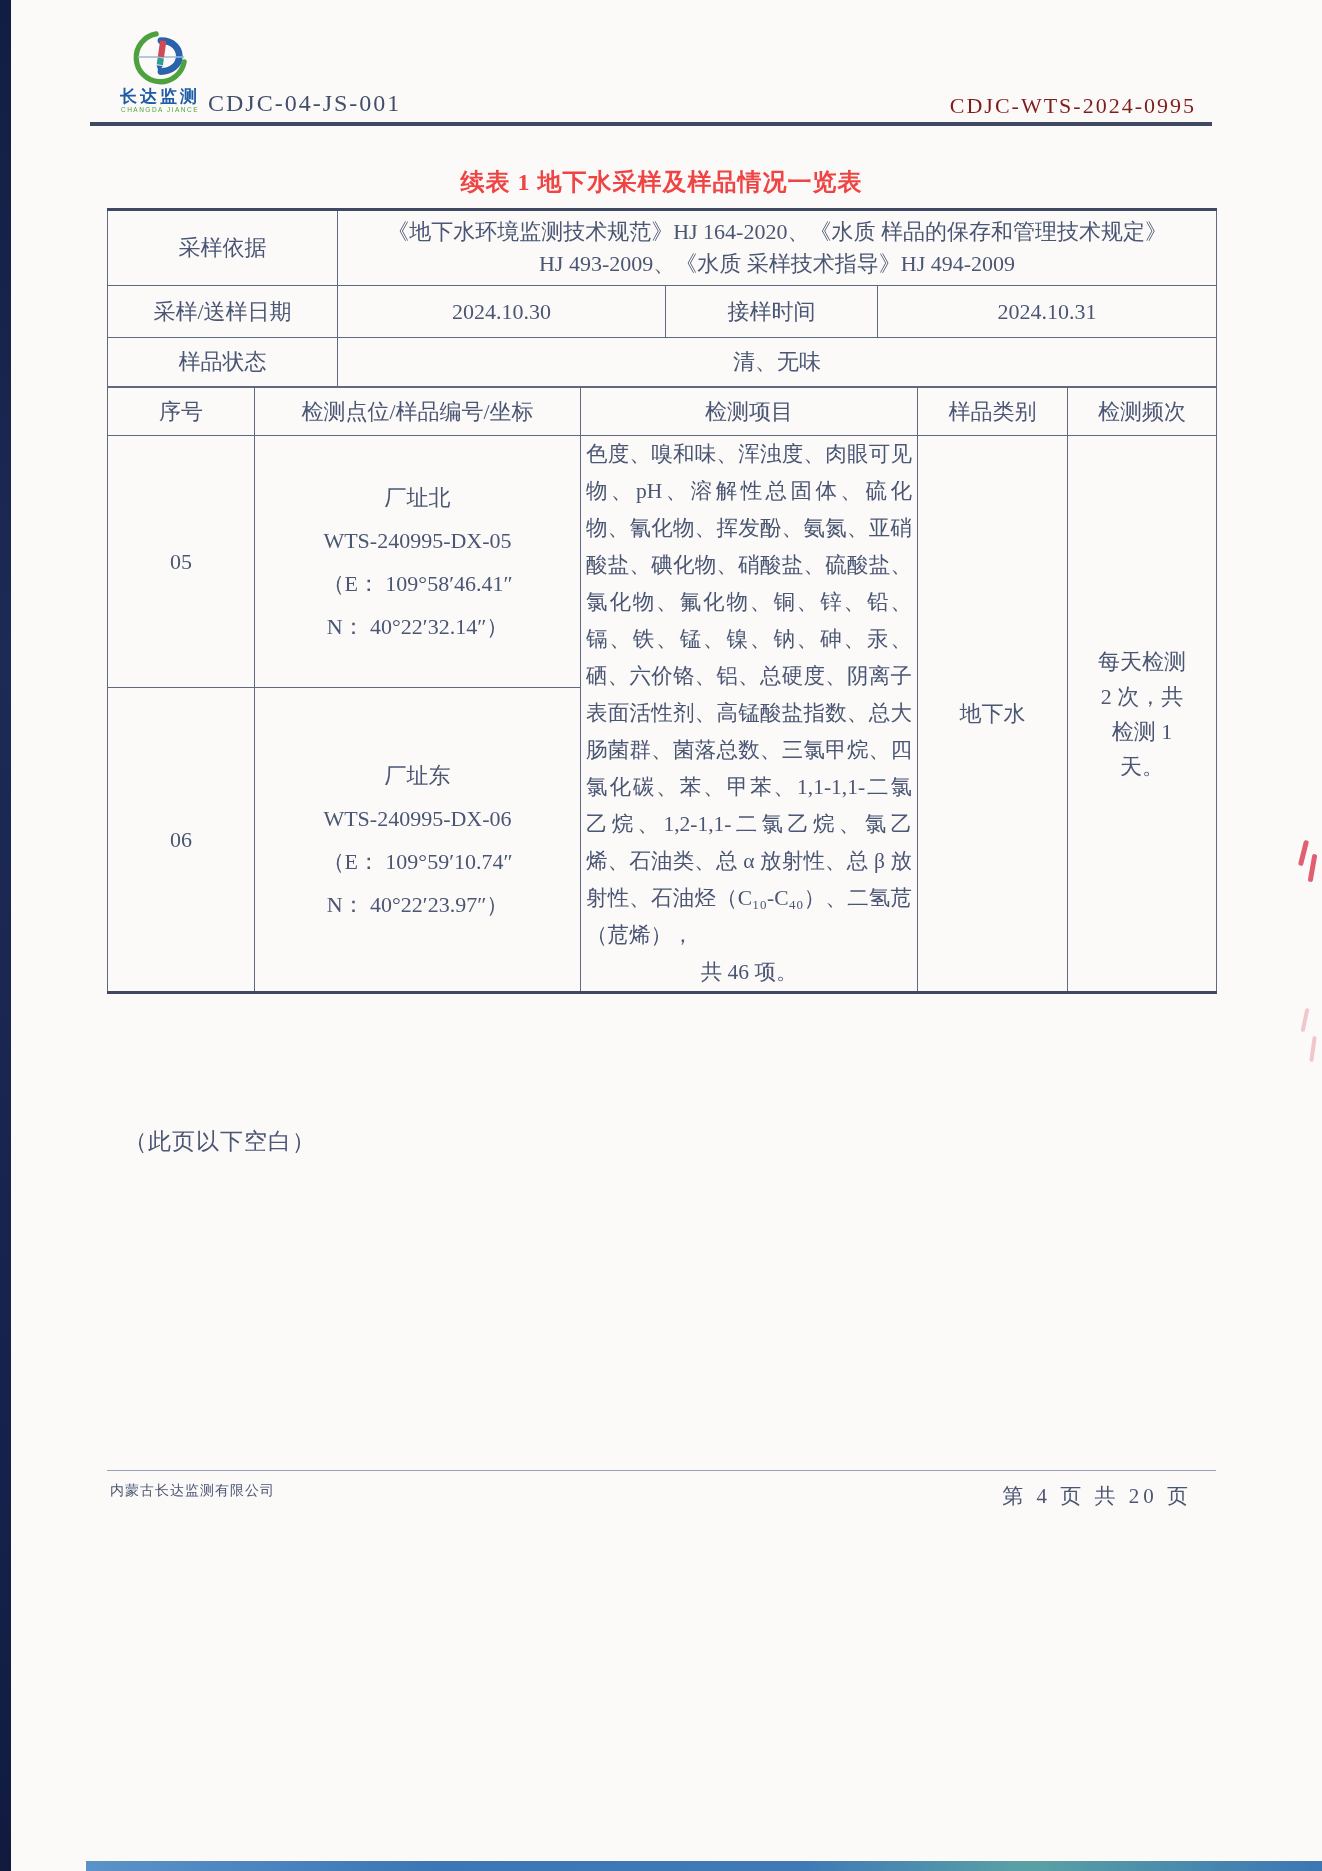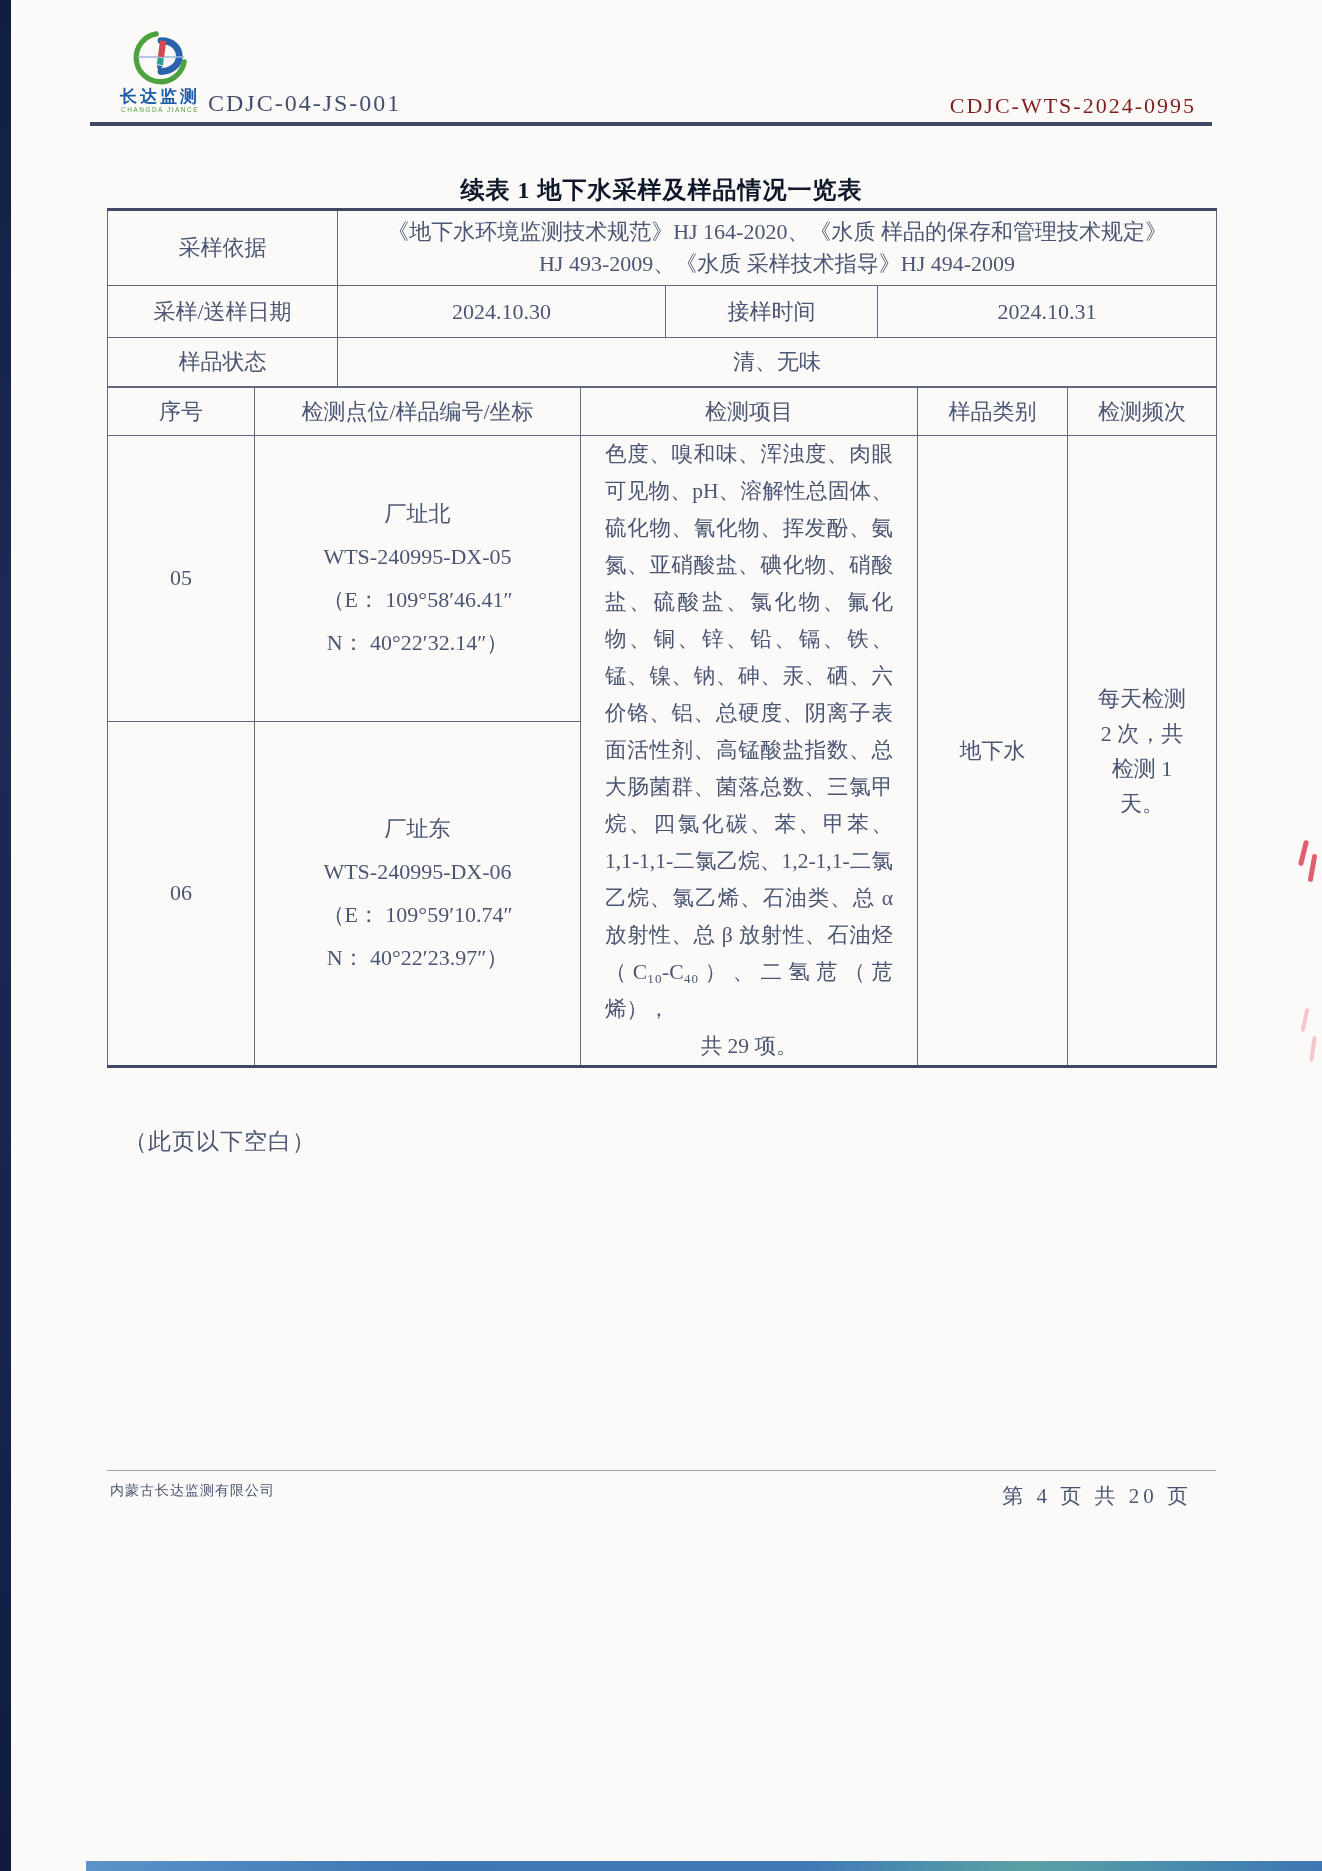--- a/index.html
+++ b/index.html
@@ -27,41 +27,41 @@
   .logo{position:absolute;left:112px;top:30px;width:96px;text-align:center;line-height:1;}
   .logo svg{display:block;margin:0 auto;}
   .logo-name{margin-top:2px;font-family:"Liberation Sans","DejaVu Sans",sans-serif;
     font-weight:bold;font-size:17px;letter-spacing:3px;color:#1f5ca8;white-space:nowrap;}
   .logo-sub{margin-top:2px;font-family:"Liberation Sans","DejaVu Sans",sans-serif;
     font-size:6.5px;letter-spacing:1.5px;color:#4ea23e;white-space:nowrap;}
   .code-left{position:absolute;left:208px;top:90px;font-size:24px;letter-spacing:2px;color:#434e6a;}
   .code-right{position:absolute;right:126px;top:93px;font-size:22px;letter-spacing:2px;color:#7f1d1d;}
   .header-rule{position:absolute;left:90px;top:122px;width:1122px;height:3.5px;background:#3f4a62;}
 
-  .doc-title{position:absolute;left:107px;top:174px;width:1109px;text-align:center;
-    font-size:24px;font-weight:bold;color:#0f172a;letter-spacing:1px;}
+  .doc-title{position:absolute;left:107px;top:166px;width:1109px;text-align:center;
+    font-size:24px;font-weight:bold;color:#ef4444;letter-spacing:1px;}
 
   
   .tables{position:absolute;left:107px;top:208px;width:1109px;}
   table.doc{border-collapse:collapse;table-layout:fixed;width:1109px;}
   table.doc td,table.doc th{border:1px solid #5f6980;padding:0 6px;
     text-align:center;vertical-align:middle;font-size:22px;font-weight:normal;color:#4b5674;}
   table.t1{border-top:3px solid #3f4a62;}
   table.t2{border-bottom:3px solid #3f4a62;}
   .preline{white-space:pre-line;}
   .t1 .r1 td{height:74px;line-height:32px;}
   .t1 .r2 td{height:51px;}
   .t1 .r3 td{height:50px;}
   .t1 .r4 td{height:49px;}
   .t1 .r5 td{height:48px;margin-top:33px;}
   .t2 .rh th{height:47px;}
   .t2 .r05 td{height:246px;}
   .t2 .r06 td{height:296px;}
   .site-cell div{line-height:43px;}
-  .items-cell{padding:0 24px !important;}
+  .items-cell{padding:0 5px !important;}
   .items-text{text-align:justify;text-justify:inter-ideograph;font-size:21.5px;line-height:37px;}
   .items-tail{text-align:center;font-size:21.5px;line-height:37px;}
   .freq{line-height:35px;}
 
   .blank-note{position:absolute;left:124px;top:1126px;font-size:23px;color:#4b5674;letter-spacing:1px;}
 
   
   .footer-rule{position:absolute;left:107px;top:1470px;width:1109px;height:1px;background:#98a0b2;}
   .footer-company{position:absolute;left:110px;top:1482px;font-size:14px;letter-spacing:1px;}
   .footer-page{position:absolute;right:130px;top:1482px;font-size:21px;letter-spacing:4px;}
@@ -150,21 +150,21 @@
       <tr class="r05">
         <td>05</td>
         <td class="site-cell">
           <div>厂址北</div>
           <div>WTS-240995-DX-05</div>
           <div class="preline">（E： 109°58′46.41″
 N： 40°22′32.14″）</div>
         </td>
         <td rowspan="2" class="items-cell">
           <div class="items-text">色度、嗅和味、浑浊度、肉眼可见物、pH、溶解性总固体、硫化物、氰化物、挥发酚、氨氮、亚硝酸盐、碘化物、硝酸盐、硫酸盐、氯化物、氟化物、铜、锌、铅、镉、铁、锰、镍、钠、砷、汞、硒、六价铬、铝、总硬度、阴离子表面活性剂、高锰酸盐指数、总大肠菌群、菌落总数、三氯甲烷、四氯化碳、苯、甲苯、1,1-1,1-二氯乙烷、1,2-1,1-二氯乙烷、氯乙烯、石油类、总 α 放射性、总 β 放射性、石油烃（C₁₀-C₄₀）、二氢苊（苊烯），</div>
-          <div class="items-tail">共 29 项。</div>
+          <div class="items-tail">共 46 项。</div>
         </td>
         <td rowspan="2">地下水</td>
         <td rowspan="2" class="preline freq">每天检测
 2 次，共
 检测 1
 天。</td>
       </tr>
       <tr class="r06">
         <td>06</td>
         <td class="site-cell">

